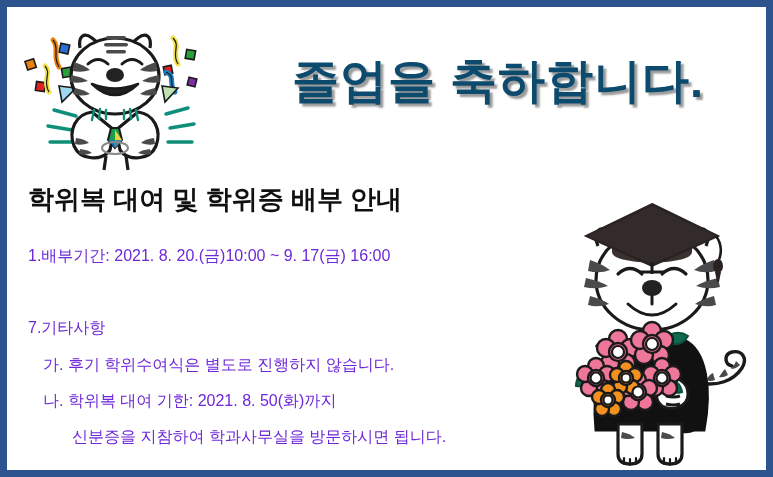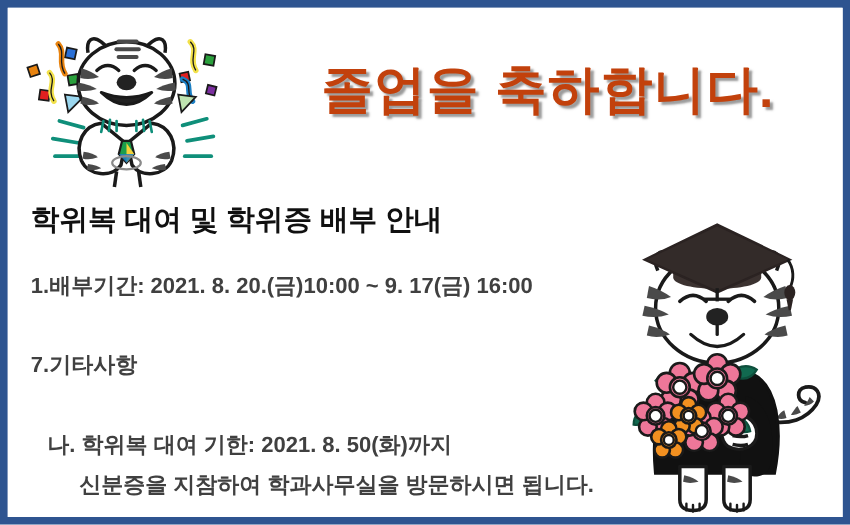--- a/index.html
+++ b/index.html
@@ -28,42 +28,42 @@
   }
 
   
   .title {
     position: absolute;
     left: 282px;
     top: 44px;
     width: 470px;
     font-size: 47px;
     font-weight: bold;
-    color: #c2410c;
+    color: #0c4a6e;
     letter-spacing: 1px;
     white-space: nowrap;
     text-shadow: 3px 3px 2px rgba(120,120,120,0.75);
     line-height: 1.15;
   }
 
   
   .subtitle {
     position: absolute;
     left: 18px;
     top: 172px;
     font-size: 26px;
     font-weight: bold;
     color: #101010;
     white-space: nowrap;
   }
   .bodyline {
     position: absolute;
-    font-size: 20px;
-    font-weight: bold;
-    color: #404040;
+    font-size: 16px;
+    font-weight: normal;
+    color: #6d28d9;
     white-space: nowrap;
   }
   .l1 { left: 18px;  top: 236px; }
   .l2 { left: 18px;  top: 272px; }
   .l3 { left: 18px;  top: 308px; }
   .l4 { left: 33px;  top: 345px; }
   .l5 { left: 33px;  top: 381px; }
   .l6 { left: 62px;  top: 417px; text-align: right; }
 
   
@@ -163,20 +163,21 @@
         </g>
       </svg>
     </div>
 
     <div class="title">졸업을 축하합니다.</div>
 
     <div class="subtitle">학위복 대여 및 학위증 배부 안내</div>
 
     <div class="bodyline l1">1.배부기간: 2021. 8. 20.(금)10:00 ~ 9. 17(금) 16:00</div>
     <div class="bodyline l3">7.기타사항</div>
+    <div class="bodyline l4">가. 후기 학위수여식은 별도로 진행하지 않습니다.</div>
     <div class="bodyline l5">나. 학위복 대여 기한: 2021. 8. 50(화)까지</div>
     <div class="bodyline l6">신분증을 지참하여 학과사무실을 방문하시면 됩니다.</div>
 
     <div class="art" style="left:556px; top:182px; width:215px; height:288px;">
       <svg width="215" height="288" viewBox="0 0 215 288">
 
         <g>
           <path d="M128 190 C 152 196, 168 188, 176 176 C 182 166, 176 158, 166 160 C 158 162, 158 172, 166 174" fill="#ffffff" stroke="#1a1a1a" stroke-width="3.4" stroke-linecap="round"></path>
           <g fill="#4a4a4a">
             <path d="M140 188 q4 -6 7 -7 l2 7 q-5 2 -9 0 Z"></path>

